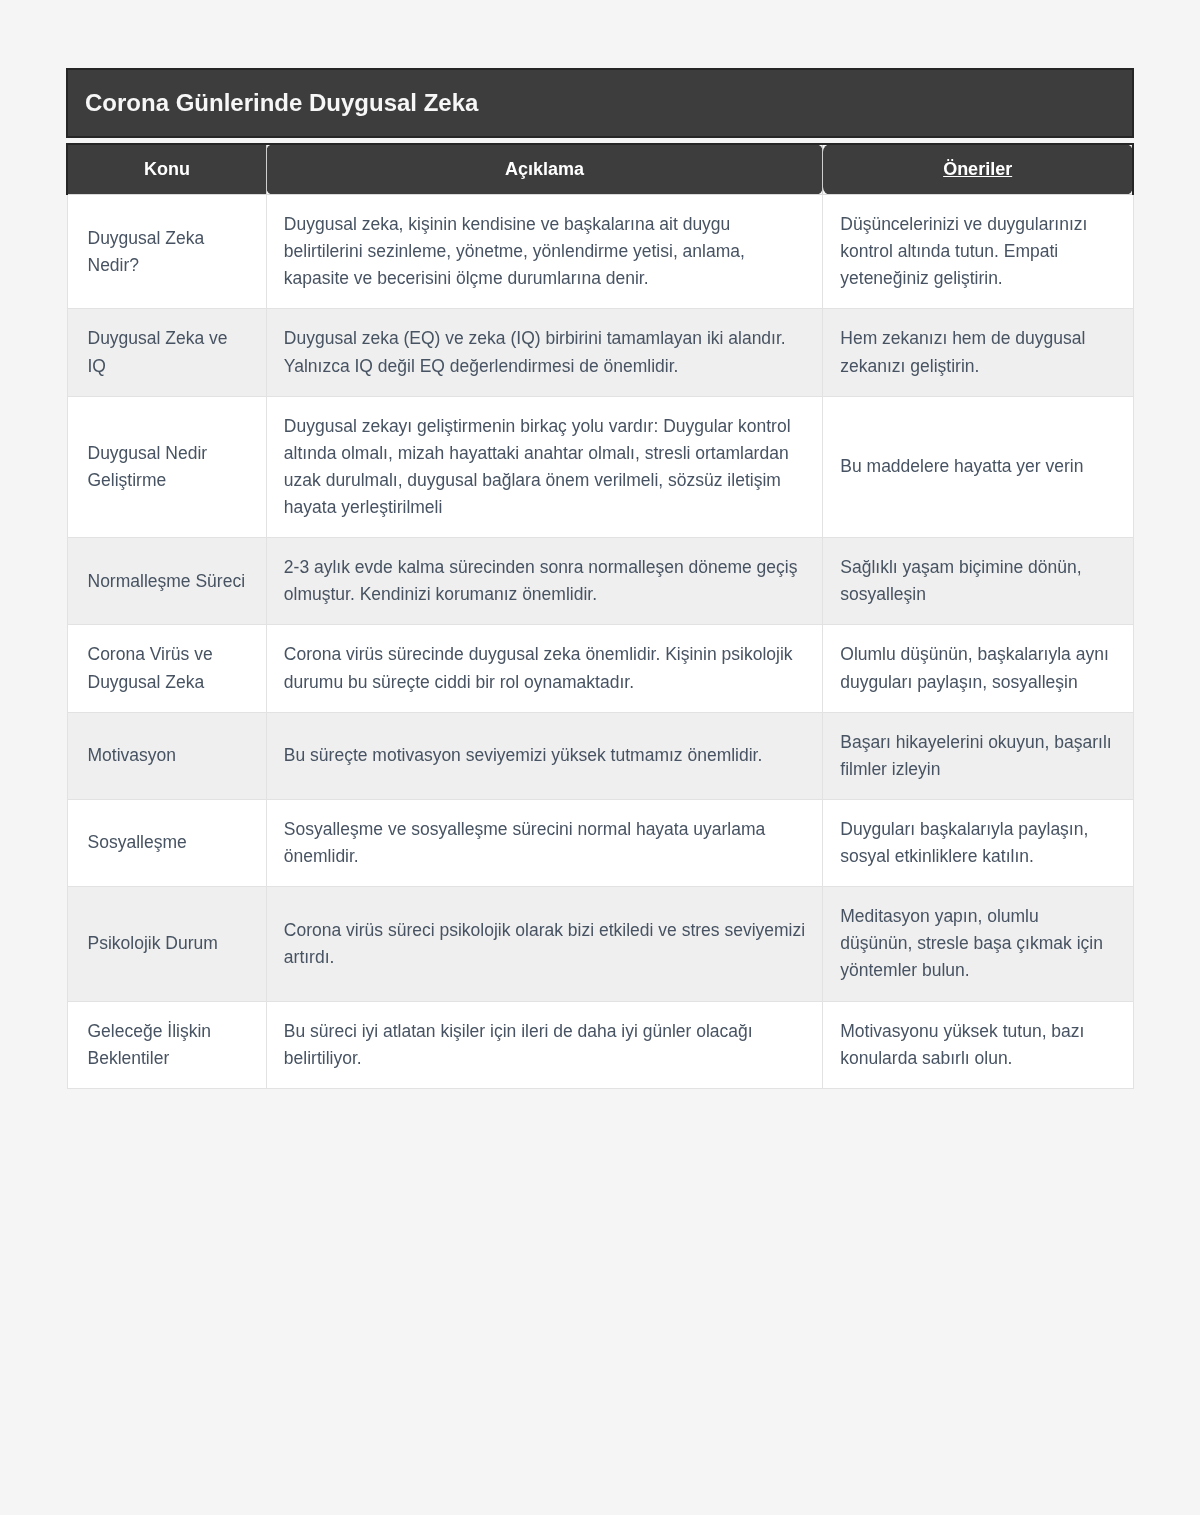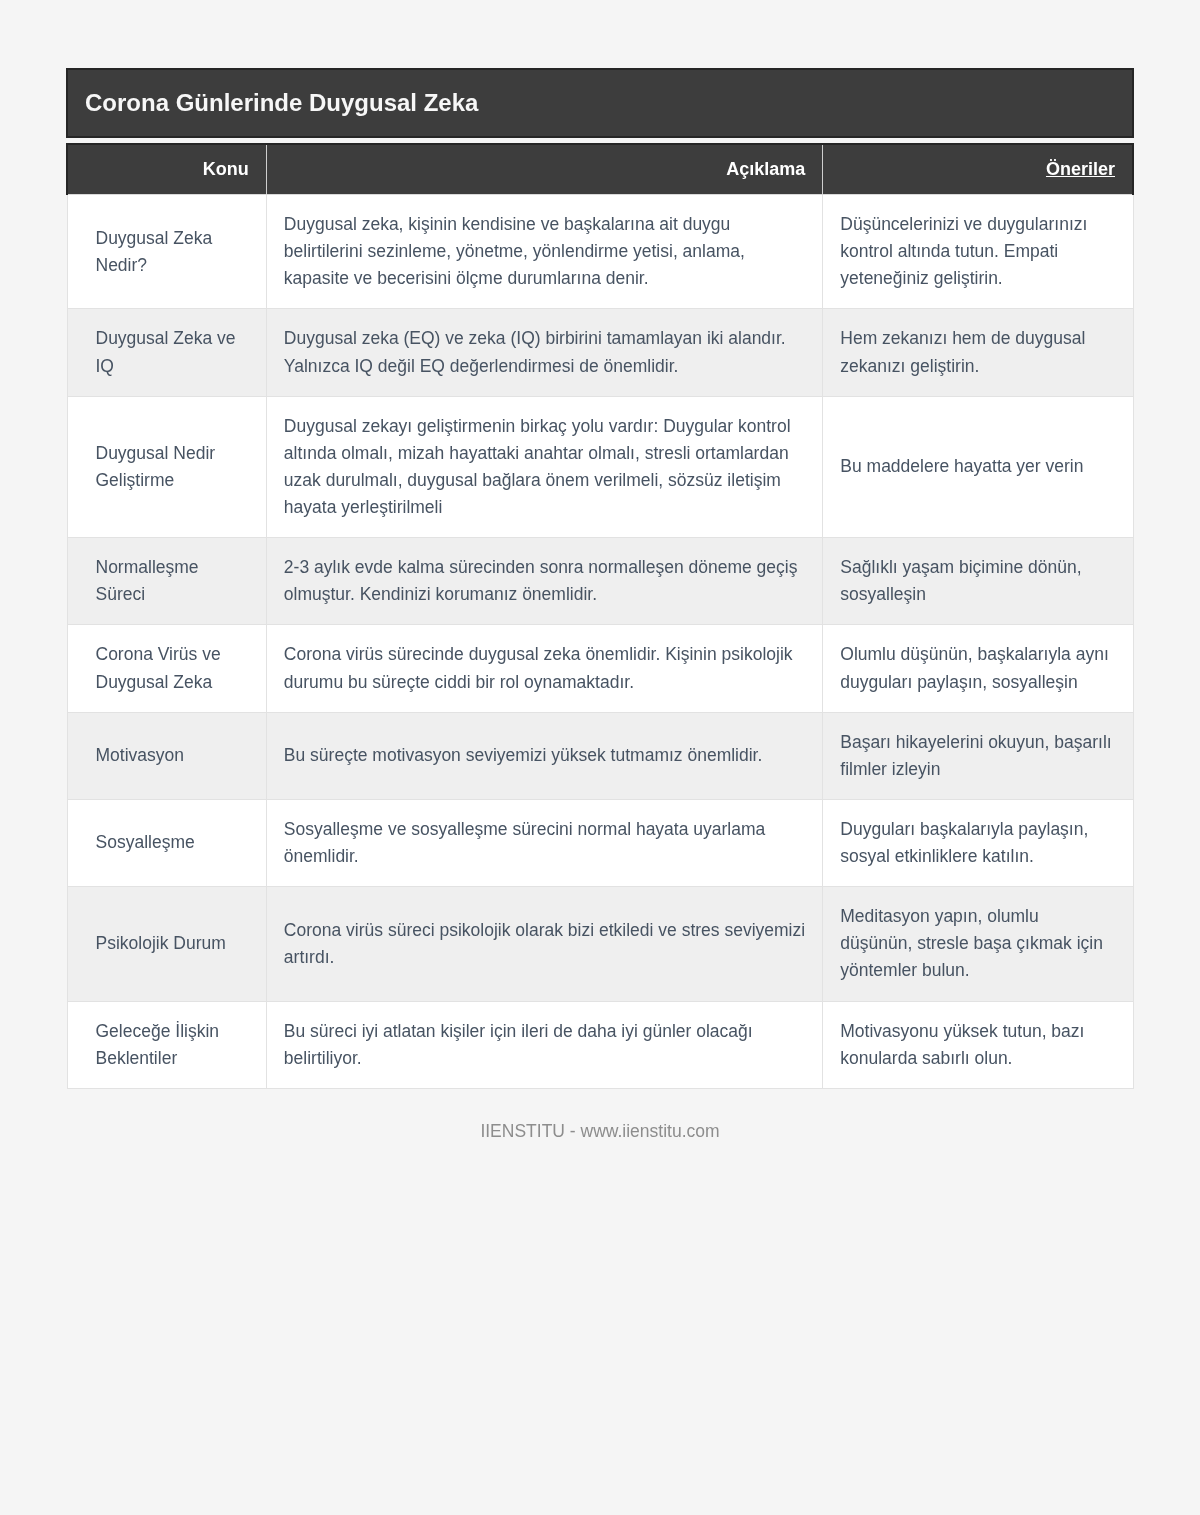--- a/index.html
+++ b/index.html
@@ -34,39 +34,39 @@
     margin-top: 5px;
   }
   col.c-konu     { width: 18.7%; }
   col.c-aciklama { width: 52.2%; }
   col.c-oneriler { width: 29.1%; }
   thead th {
     background: #3d3d3d;
     color: #ffffff;
     font-size: 18px;
     font-weight: 700;
-    text-align: right;
+    text-align: center;
     padding: 14px 17px;
     border-top: 2px solid #262626;
     border-bottom: 1px solid #d9d9d9;
   }
   thead th:first-child { border-left: 2px solid #262626; }
   thead th:last-child  { border-right: 2px solid #262626; text-decoration: underline; }
-  thead th + th        { border-left: 1px solid #cfcfcf; }
+  thead th + th        { border-left: 1px solid #cfcfcf; border-radius: 8px; }
   tbody td {
     background: #ffffff;
     border: 1px solid #e2e2e2;
     padding: 16px 17px;
     vertical-align: middle;
     font-size: 17.5px;
     line-height: 1.55;
     color: #475362;
   }
   tbody tr:nth-child(even) td { background: #efefef; }
-  td.konu { padding-left: 28px; }
+  td.konu { padding-left: 20px; }
   .footer {
     text-align: center;
     margin-top: 32px;
     font-size: 17.5px;
     color: #8d8d8d;
   }
 </style>
 </head>
 <body>
 
@@ -129,15 +129,14 @@
         <td>Meditasyon yapın, olumlu düşünün, stresle başa çıkmak için yöntemler bulun.</td>
       </tr>
       <tr>
         <td class="konu">Geleceğe İlişkin Beklentiler</td>
         <td>Bu süreci iyi atlatan kişiler için ileri de daha iyi günler olacağı belirtiliyor.</td>
         <td>Motivasyonu yüksek tutun, bazı konularda sabırlı olun.</td>
       </tr>
     </tbody>
   </table>
 
-  <div class="footer">IIENSTITU - www.iienstitu.com</div>
 
 </div>
 
 </body></html>

